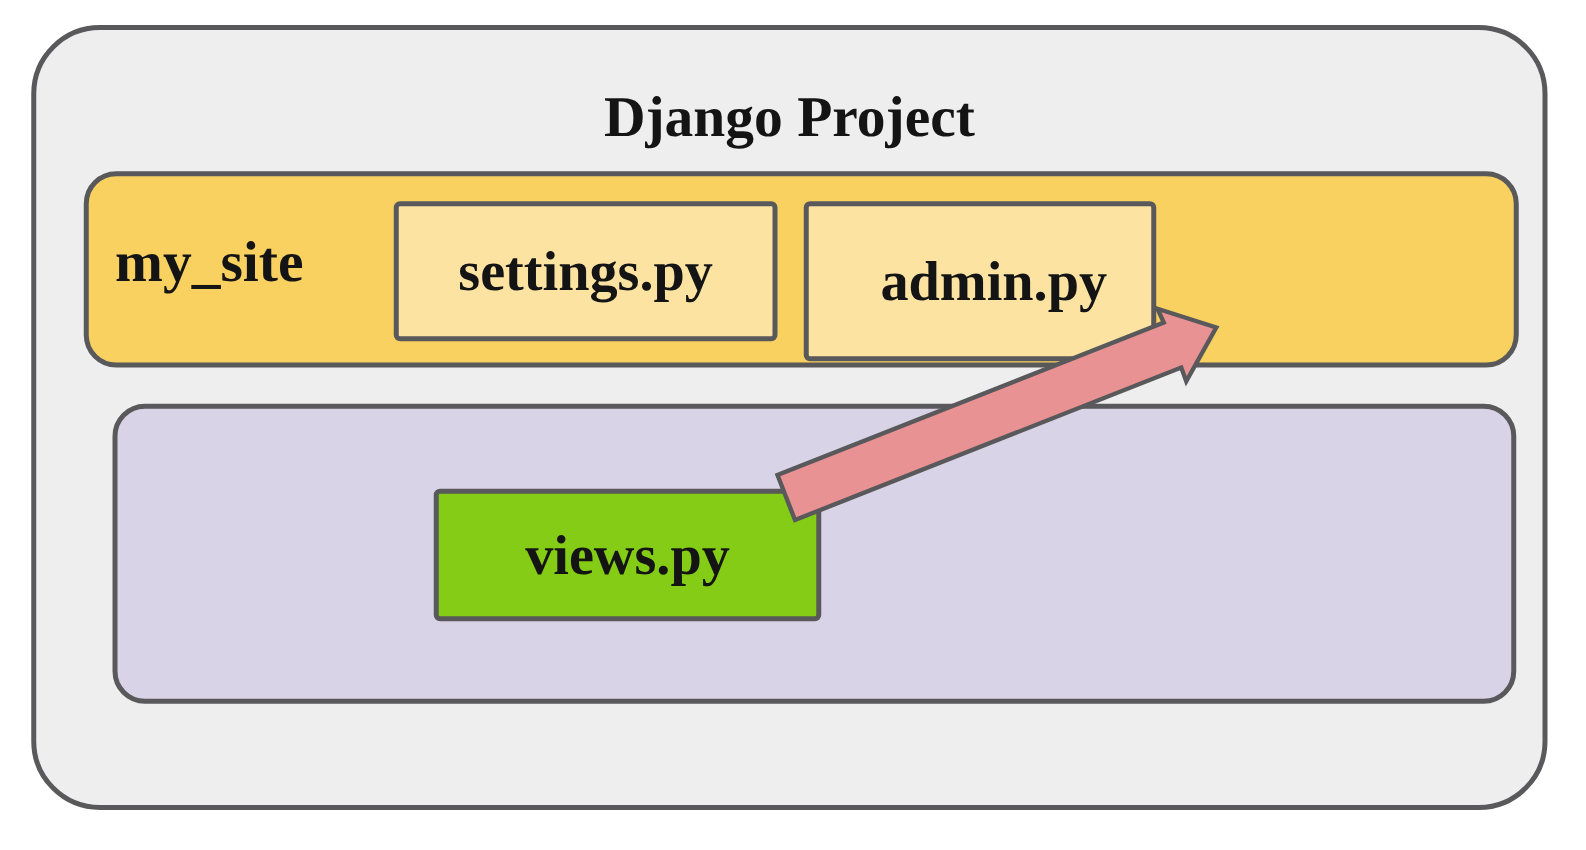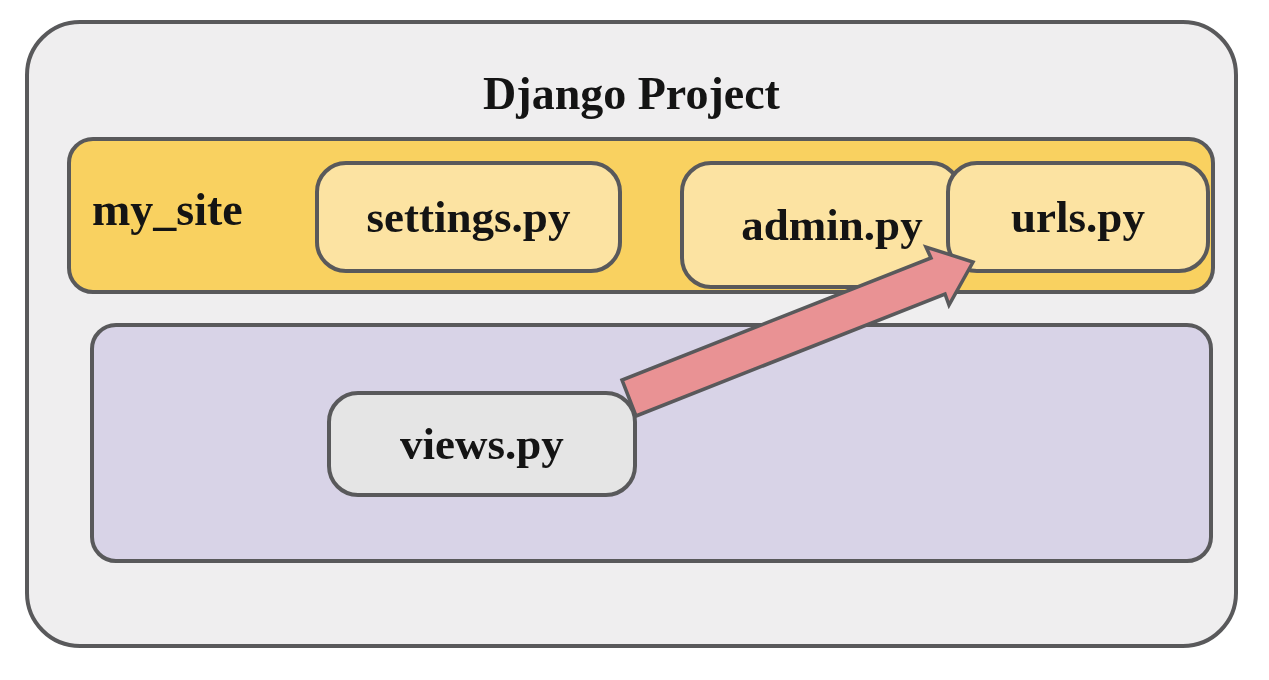--- a/index.html
+++ b/index.html
@@ -52,33 +52,33 @@
     font-size: 46px;
     font-weight: 700;
     line-height: 47px;
     white-space: nowrap;
   }
   .label-site { left: 92px; top: 186px; }
   .label-app  { left: 107px; top: 421px; }
 
   .file-box {
     border: 4px solid #59595b;
-    border-radius: 31px;
+    border-radius: 5px;
     display: flex;
     align-items: center;
     justify-content: center;
     font-size: 45px;
     font-weight: 700;
     white-space: nowrap;
   }
   .file-yellow { background: #fce3a2; }
-  .file-blue   { background: #e5e5e5; }
+  .file-blue   { background: #84cc16; margin-left: 20px; }
 
   .box-settings { left: 315px; top: 161px; width: 307px; height: 112px; }
-  .box-admin    { left: 680px; top: 161px; width: 282px; height: 128px; padding-left: 22px; }
+  .box-admin    { left: 643px; top: 161px; width: 282px; height: 128px; padding-left: 22px; }
   .box-urls     { left: 946px; top: 161px; width: 264px; height: 112px; }
   .box-views    { left: 327px; top: 391px; width: 310px; height: 106px; }
 
   .arrow-layer {
     left: 0; top: 0;
     width: 1269px; height: 680px;
     pointer-events: none;
   }
 </style>
 </head>
@@ -90,21 +90,20 @@
 
   <div class="abs diagram-title">Django Project</div>
 
   <div class="abs band band-site"></div>
   <div class="abs band-label label-site">my_site</div>
 
   <div class="abs file-box file-yellow box-settings">settings.py</div>
 
   <div class="abs file-box file-yellow box-admin">admin.py</div>
 
-  <div class="abs file-box file-yellow box-urls">urls.py</div>
 
   <div class="abs band band-app"></div>
 
   <div class="abs file-box file-blue box-views">views.py</div>
 
   <svg class="abs arrow-layer" viewBox="0 0 1269 680" xmlns="http://www.w3.org/2000/svg">
     <polygon points="636,416 945,294 949,305 973,262 926,247 931,258 622,380" stroke="#59595b" stroke-width="3.5" stroke-linejoin="miter" fill="#e99294"></polygon>
   </svg>
 
 </div>

